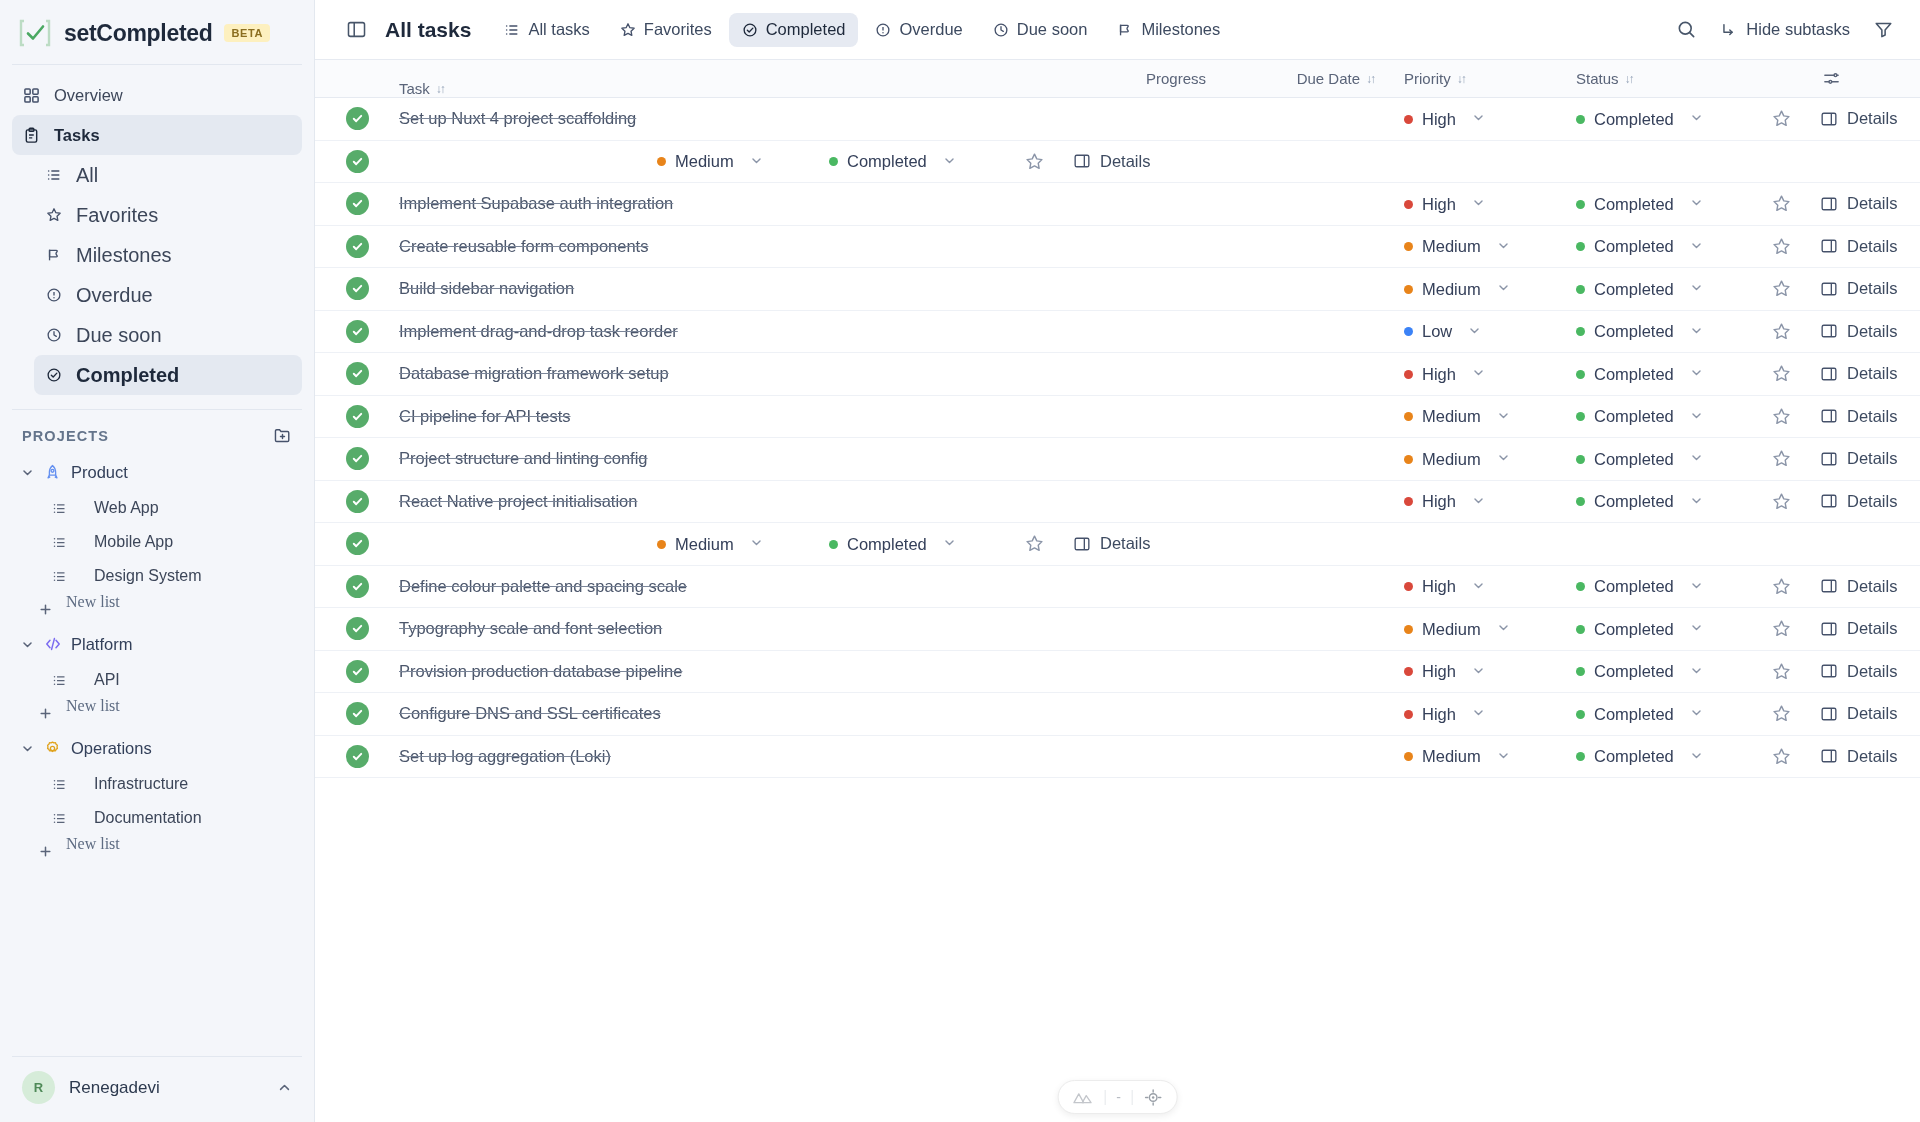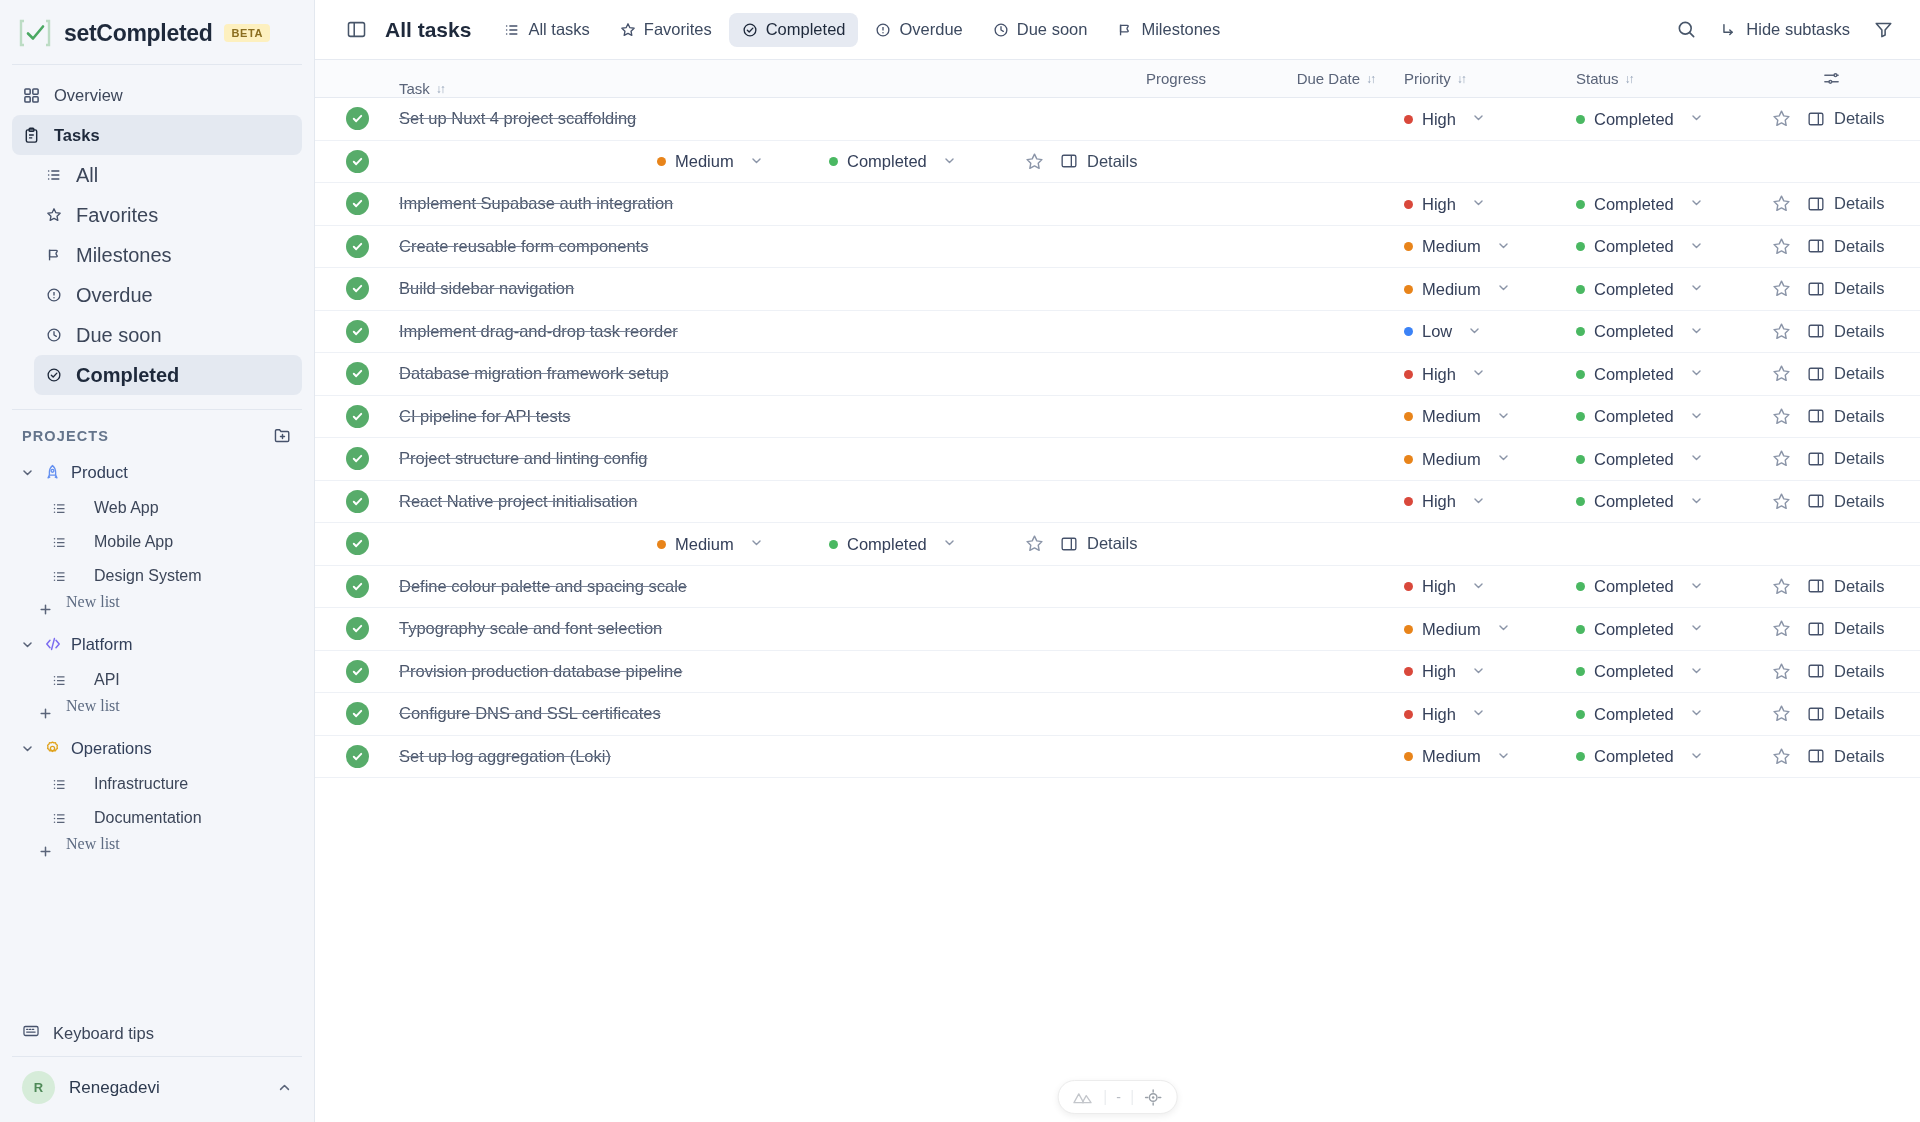--- a/index.html
+++ b/index.html
@@ -122,21 +122,21 @@
   .row {
     display: flex; align-items: center; height: 42.5px;
     border-bottom: 1px solid #eef1f6; font-size: 16.5px;
   }
   .c-check { width: 84px; flex: 0 0 84px; display: flex; align-items: center; justify-content: center; }
   .c-task  { flex: 1 1 auto; min-width: 0; padding-left: 0; }
   .c-prog  { width: 118px; flex: 0 0 118px; text-align: left; padding-right: 6px; }
   .c-due   { width: 118px; flex: 0 0 118px; text-align: right; padding-right: 8px; }
   .c-prio  { width: 172px; flex: 0 0 172px; padding-left: 22px; }
   .c-stat  { width: 206px; flex: 0 0 206px; padding-left: 22px; }
-  .c-act   { width: 160px; flex: 0 0 160px; display: flex; align-items: flex-start; gap: 16px; padding-left: 12px; }
+  .c-act   { width: 160px; flex: 0 0 160px; display: flex; align-items: flex-start; gap: 29px; padding-left: 12px; }
 
   .thead .c-task { padding-left: 0; margin-top: 20px; }
   .hcell { display: inline-flex; align-items: center; gap: 6px; }
   .sorticon { font-size: 12px; color: #94a3b8; letter-spacing: -2px; }
 
   .check-badge {
     width: 23px; height: 23px; border-radius: 50%;
     background: #57ac6a; display: flex; align-items: center; justify-content: center;
     cursor: pointer;
   }
@@ -411,29 +411,20 @@
         <span class="proj-ico">
           <svg width="15" height="15" viewBox="0 0 16 16" fill="none" stroke="#5a6479" stroke-width="1.6" stroke-linecap="round">
               <path d="M8 3.4v9.2M3.4 8h9.2"></path>
             </svg>
         </span>
         <span>New list</span>
       </div>
     </div>
 
     <div class="sb-bottom">
-      <div class="kb-row">
-        <span class="ico">
-          <svg width="18" height="18" viewBox="0 0 20 20" fill="none" stroke="#46526b" stroke-width="1.4" stroke-linecap="round">
-            <rect x="2.2" y="5" width="15.6" height="10" rx="1.6"></rect>
-            <path d="M5.2 8.2h1.4M8.4 8.2h1.4M11.6 8.2h1.4M5.2 11.2h9.4"></path>
-          </svg>
-        </span>
-        <span>Keyboard tips</span>
-      </div>
       <div class="divider"></div>
       <div class="user-row">
         <span class="avatar">R</span>
         <span class="user-name">Renegadevi</span>
         <span style="display:flex">
           <svg width="15" height="15" viewBox="0 0 16 16" fill="none" stroke="#5a6479" stroke-width="1.6" stroke-linecap="round" stroke-linejoin="round">
               <path d="M3.8 10L8 5.8l4.2 4.2"></path>
             </svg>
         </span>
       </div>

